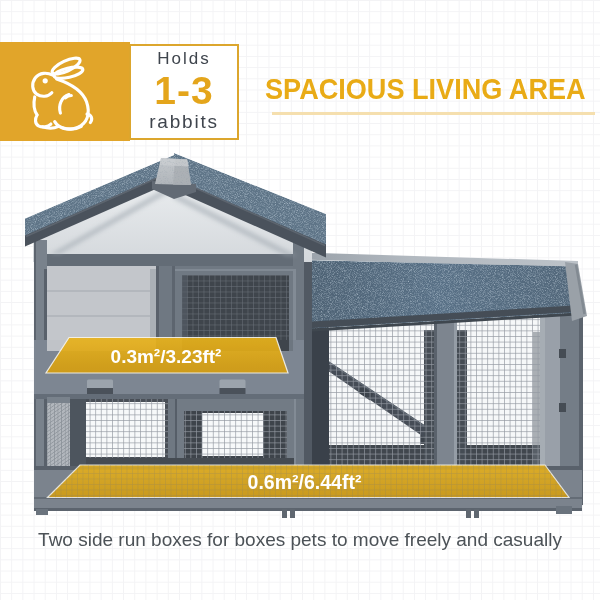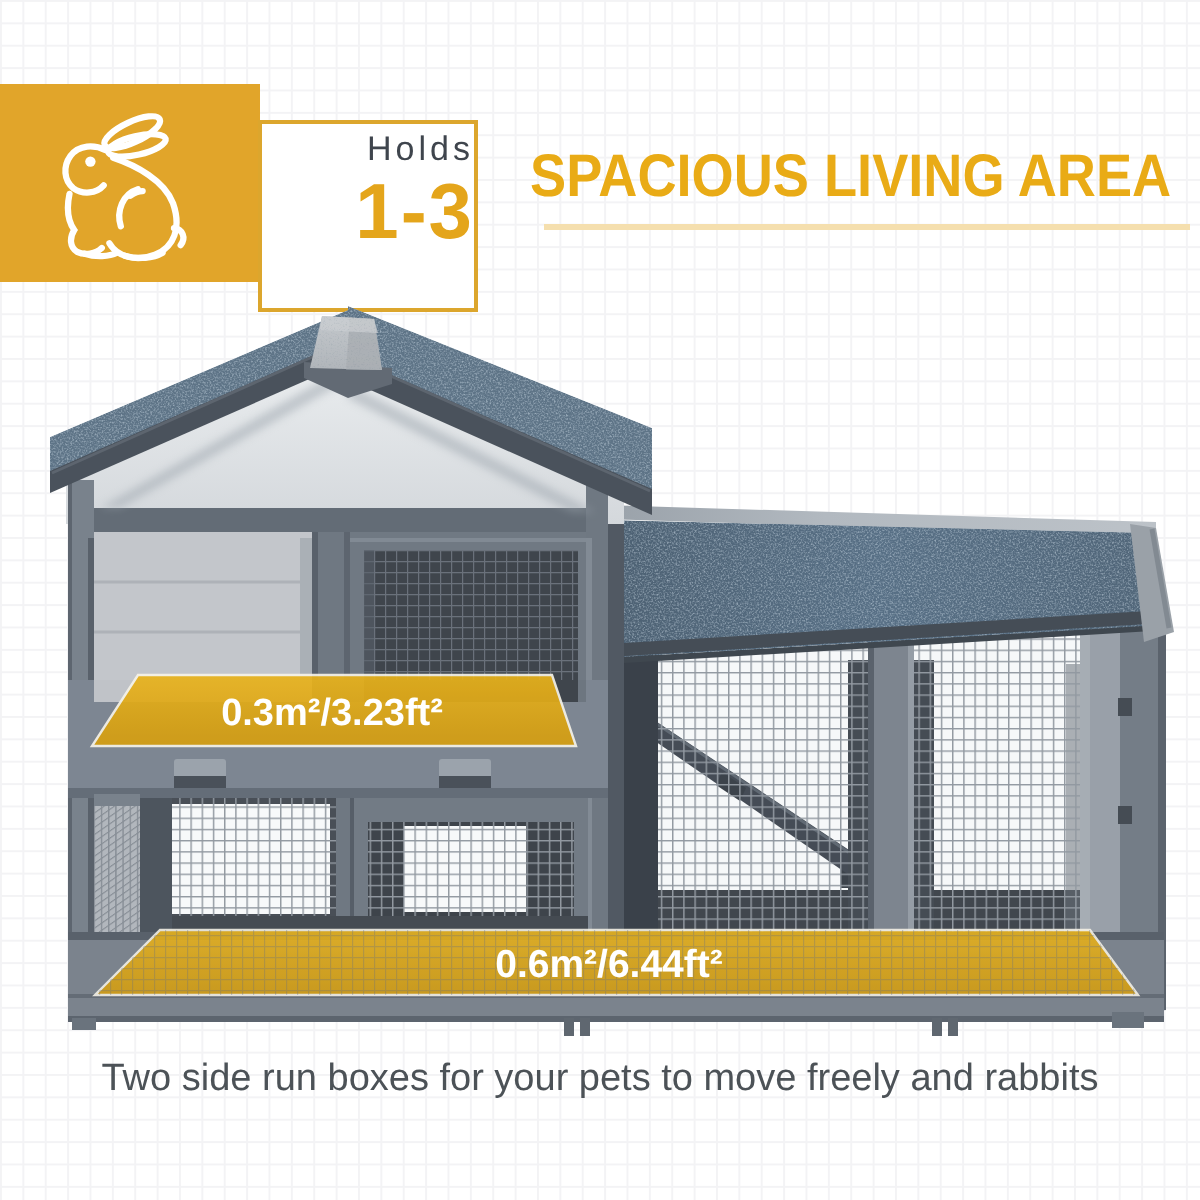--- a/index.html
+++ b/index.html
@@ -39,23 +39,24 @@
       <path d="M41,84.5 C47,86.5 54,86 58,84"></path>
 
       <path d="M62,85.5 C69,87.5 77,87 82,84"></path>
 
       <path d="M88,71 C92.5,71.5 94.5,76 91.5,80"></path>
     </g>
 
     <circle cx="45.2" cy="38.8" r="2.6" fill="#ffffff"></circle>
   </svg>
 
-  <div class="abs" style="left:129px;top:44px;width:106px;height:92px;background:#ffffff;border:2px solid #dca62d;text-align:right;margin-top:16px;">
+  <div class="abs" style="left:129px;top:44px;width:106px;height:92px;background:#ffffff;border:2px solid #dca62d;text-align:center;">
     <div style="margin-top:3px;font-size:17px;letter-spacing:2px;color:#3f454d;">Holds</div>
     <div style="margin-top:2px;font-size:39px;font-weight:bold;letter-spacing:1px;color:#e4a51b;line-height:1;">1-3</div>
+    <div style="margin-top:1px;font-size:19px;letter-spacing:1.8px;color:#3f454d;">rabbits</div>
   </div>
 
   <div class="abs" style="left:265px;top:72px;width:336px;font-size:30px;font-weight:bold;letter-spacing:0px;color:#e9ab16;white-space:nowrap;transform:scaleX(0.903);transform-origin:0 0;">SPACIOUS LIVING AREA</div>
 
   <div class="abs" style="left:272px;top:112px;width:323px;height:3px;background:#f5dfae;"></div>
 
   <svg class="abs" style="left:0;top:0;" width="600" height="600" viewBox="0 0 600 600">
     <defs>
       <pattern id="meshW" width="5.6" height="5.6" patternUnits="userSpaceOnUse">
         <path d="M0,0.35 H5.6 M0.35,0 V5.6" stroke="#9299a1" stroke-width="0.75" fill="none"></path>
@@ -273,13 +274,13 @@
     <polygon points="80,465 545,465 569,497.5 47.5,497.5" fill="url(#yellowOv)" stroke="#f6f3e8" stroke-width="1.2" opacity="0.88"></polygon>
     <clipPath id="clipYl">
       <polygon points="80,465 545,465 569,497.5 47.5,497.5"></polygon>
     </clipPath>
     <g clip-path="url(#clipYl)" opacity="0.33">
       <rect x="44" y="464" width="530" height="35" fill="url(#meshDk)"></rect>
     </g>
     <text x="304.5" y="488.5" font-size="19.5" font-weight="bold" fill="#ffffff" text-anchor="middle">0.6m²/6.44ft²</text>
   </svg>
 
-  <div class="abs" style="left:0;top:529px;width:600px;text-align:center;font-size:19px;color:#4c5257;letter-spacing:0px;">Two side run boxes for your pets to move freely and rabbits</div>
+  <div class="abs" style="left:0;top:529px;width:600px;text-align:center;font-size:19px;color:#4c5257;letter-spacing:0px;">Two side run boxes for boxes pets to move freely and casually</div>
 
 </body></html>

